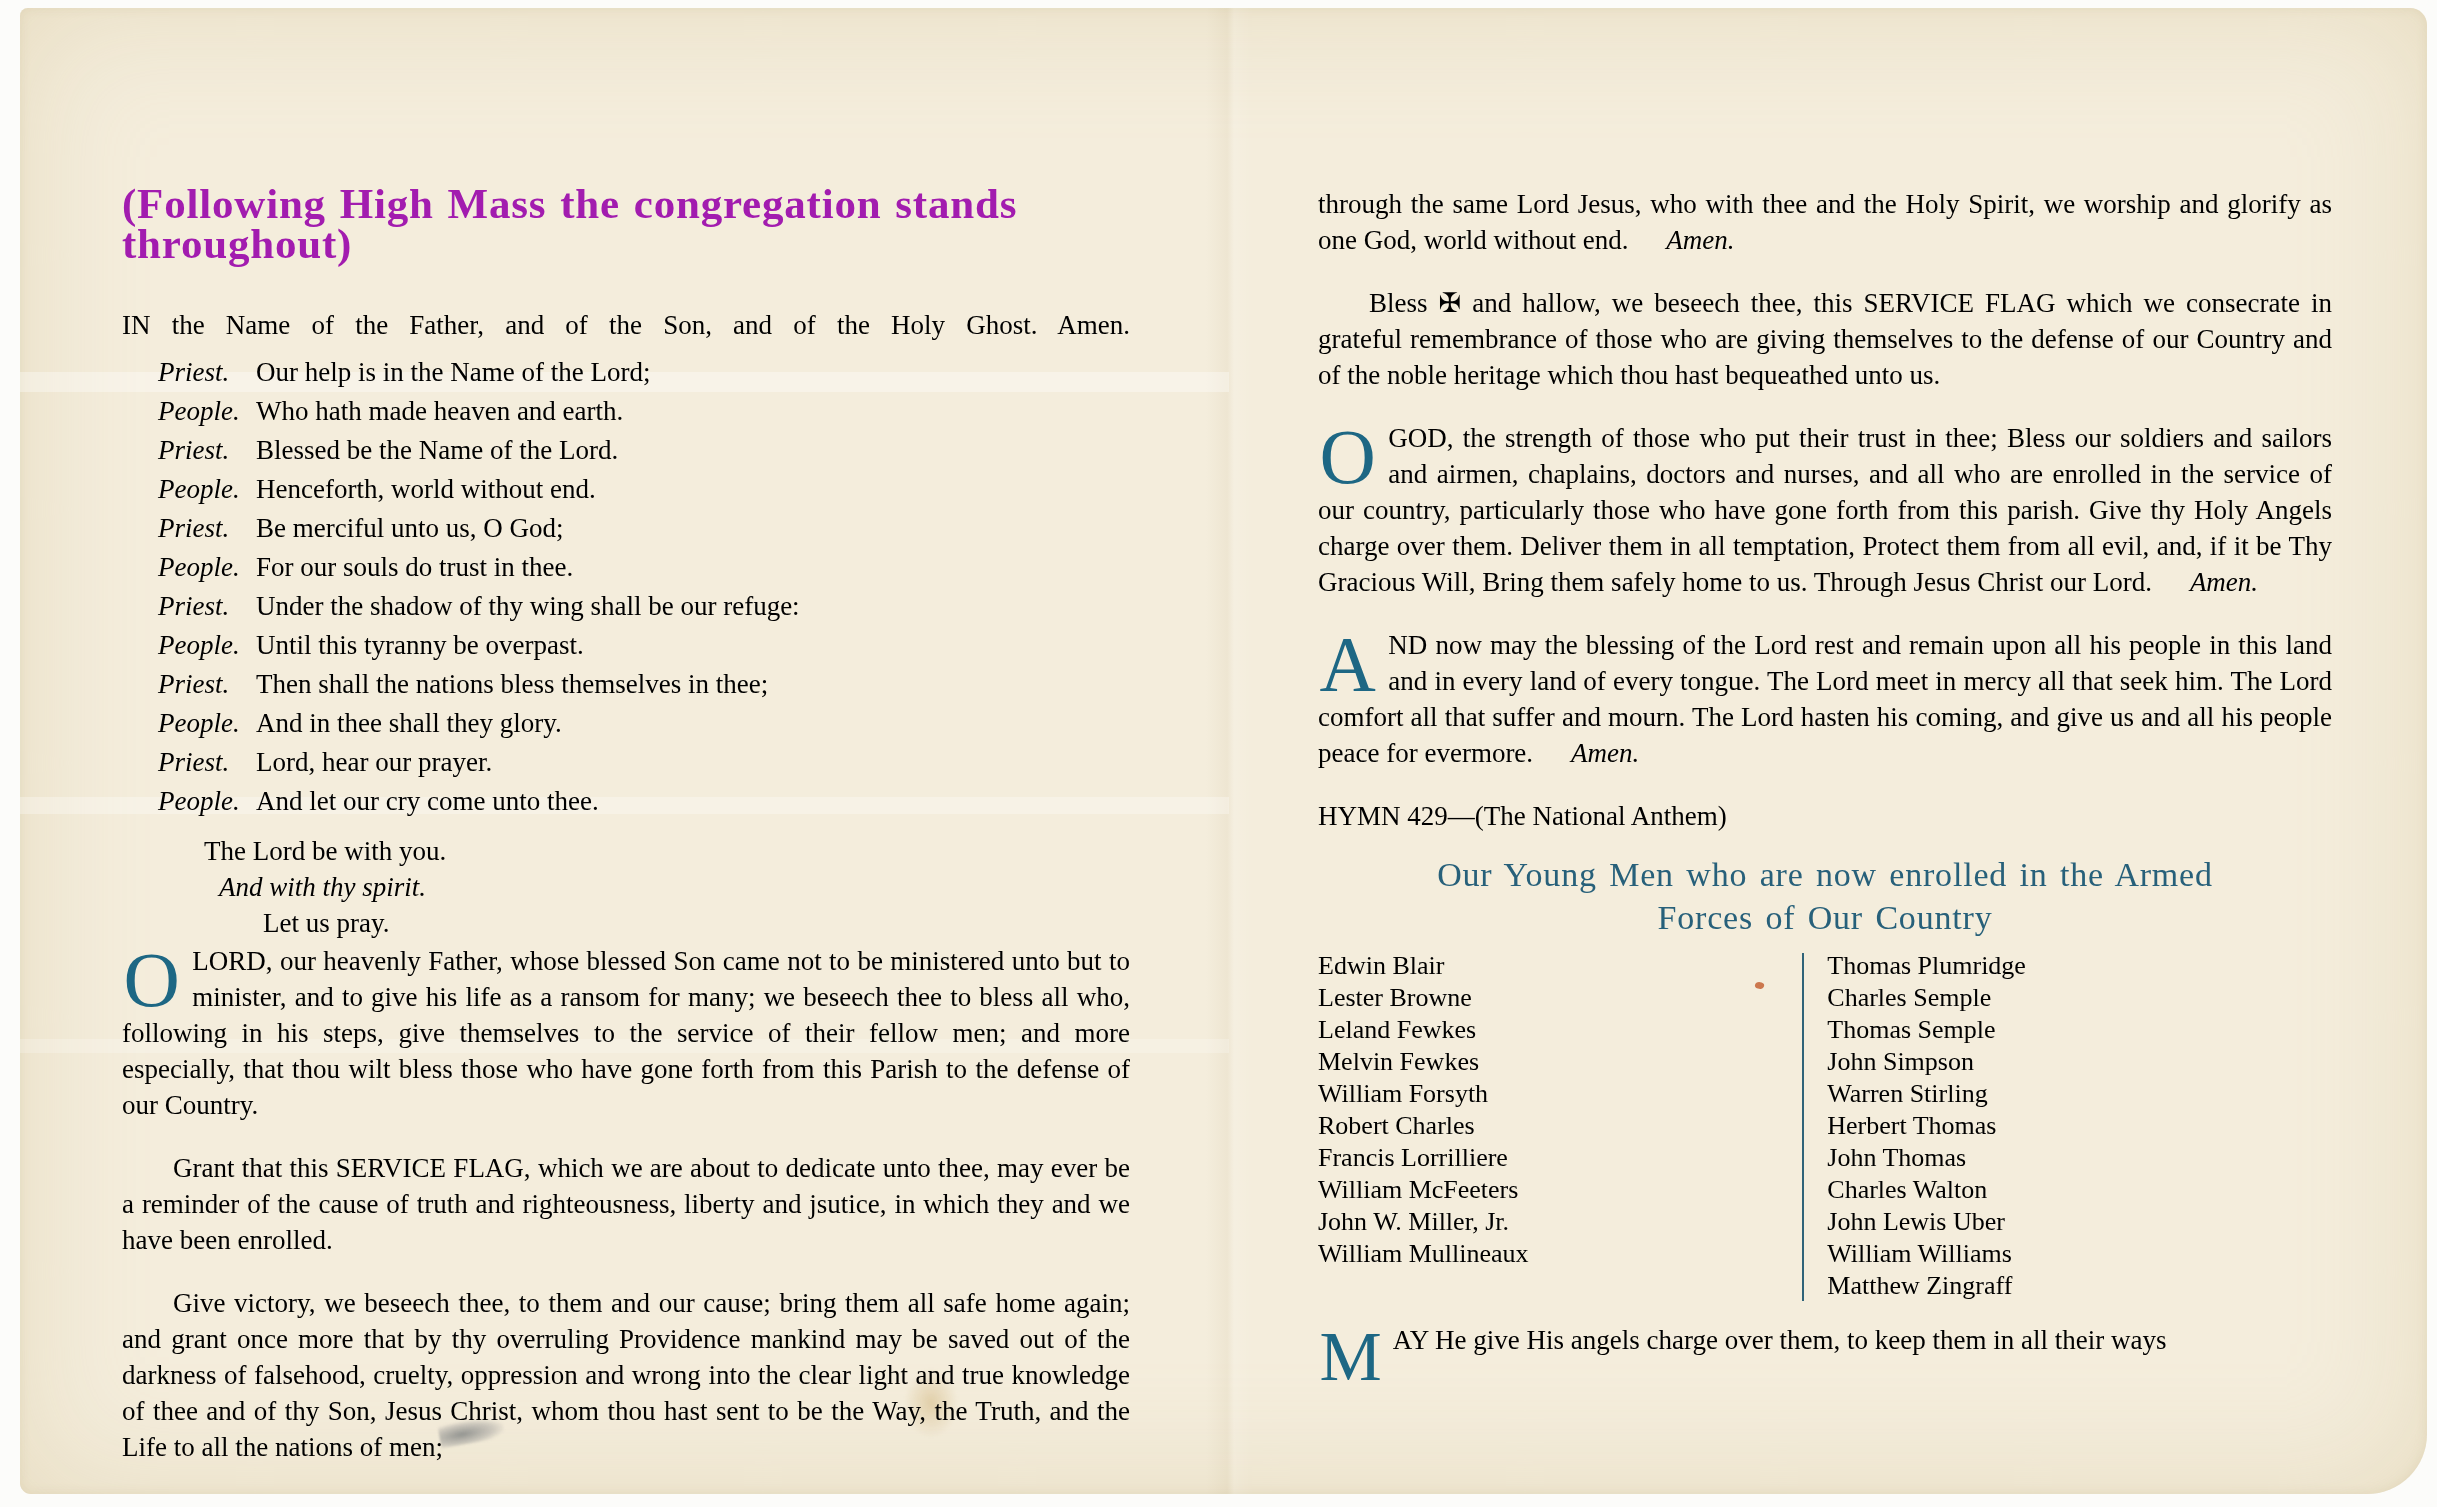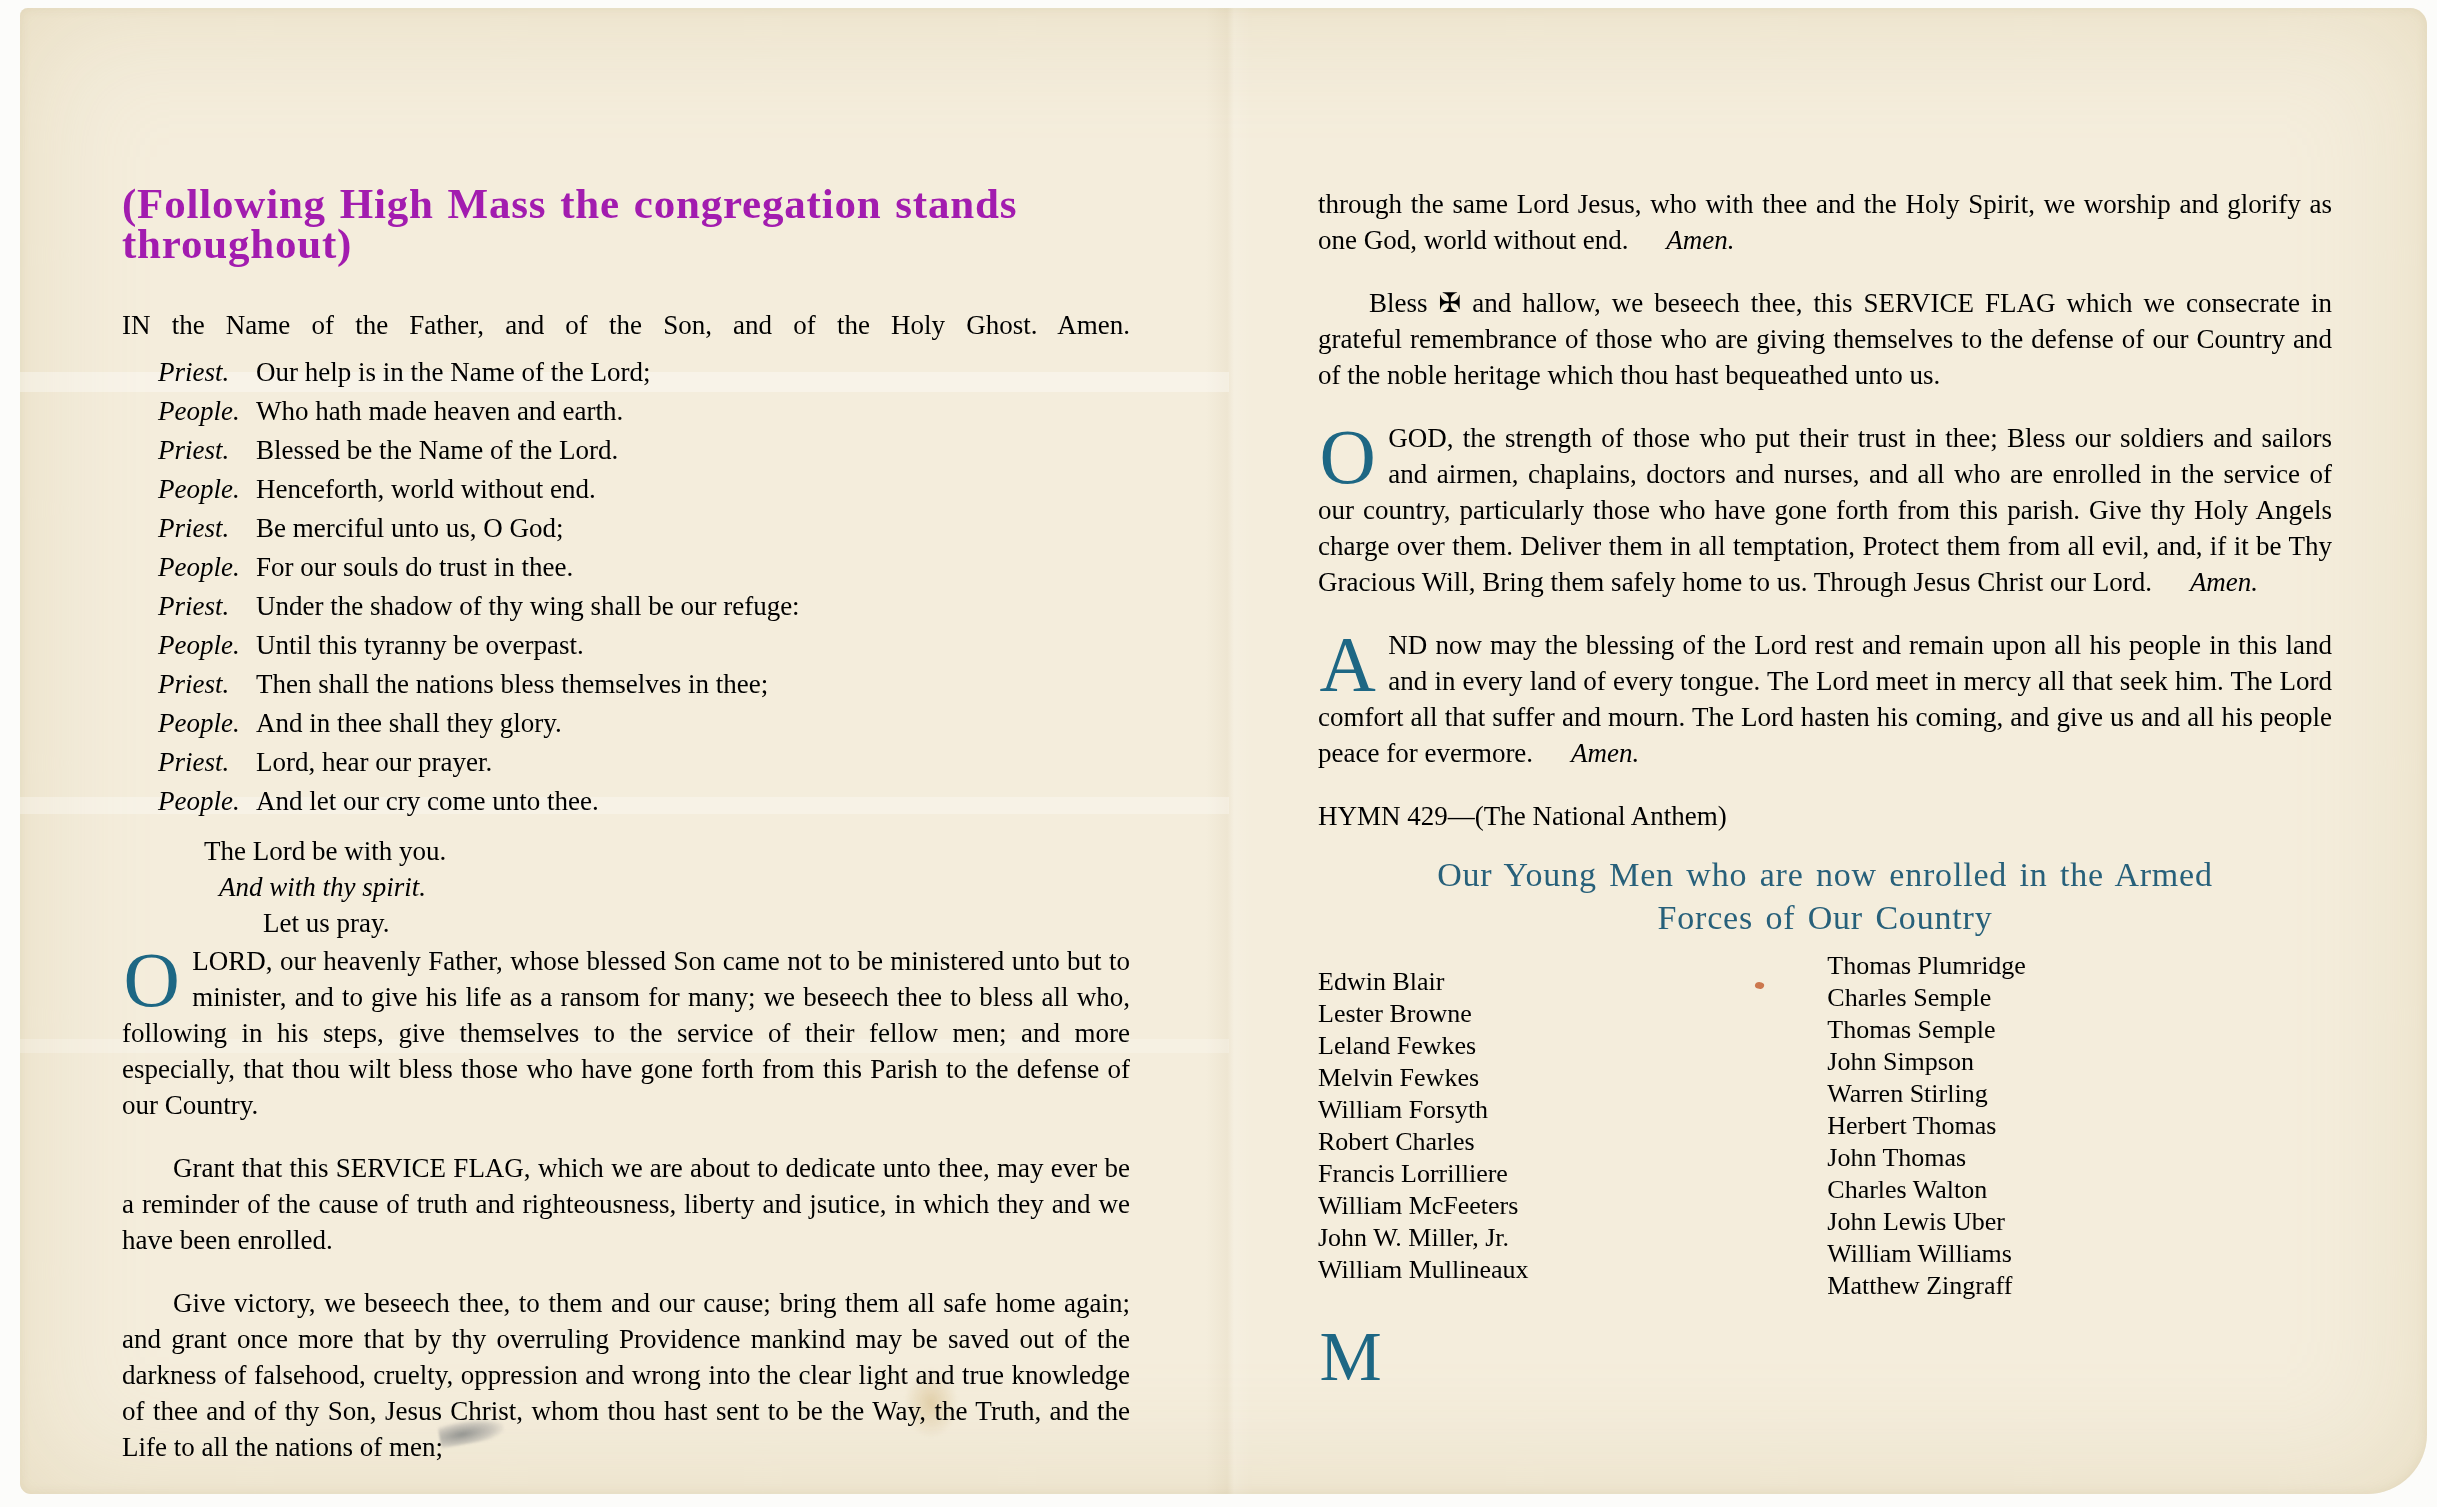--- a/index.html
+++ b/index.html
@@ -75,21 +75,21 @@
   .bless{margin-top:6.2px;}
   .o-god{margin-top:17px;}
   .and-now{margin-top:22px;}
   .amen{font-style:italic;margin-left:1.4em;}
   .hymn{margin-top:15.5px;font-size:27px;line-height:37px;text-align:left;}
 
   .roster-heading{
     margin-top:18.6px;text-align:center;color:#27607a;
     font-size:34px;line-height:43px;letter-spacing:0.8px;word-spacing:3.1px;
   }
-  .names{margin-top:11px;display:flex;font-size:26px;line-height:32px;align-items:center;}
+  .names{margin-top:11px;display:flex;font-size:26px;line-height:32px;}
   .names-left{flex:0 0 484px;}
   .names-divider{flex:0 0 2.3px;background:#2f6379;margin:3.1px 0 1.6px 0;}
   .names-right{flex:1;padding-left:23px;}
   .closing{margin-top:20px;}
 </style>
 </head>
 <body>
 
 <div class="paper">
   <div class="fold"></div>
@@ -258,16 +258,17 @@
         <div class="name">John Lewis Uber</div>
 
         <div class="name">William Williams</div>
 
         <div class="name">Matthew Zingraff</div>
       </div>
   </div>
 
   <p class="para closing">
     <span class="dropcap m">M</span>
+    <span>AY He give His angels charge over them, to keep them in all their ways</span>
   </p>
 
 </div>
 
 
 </body></html>

